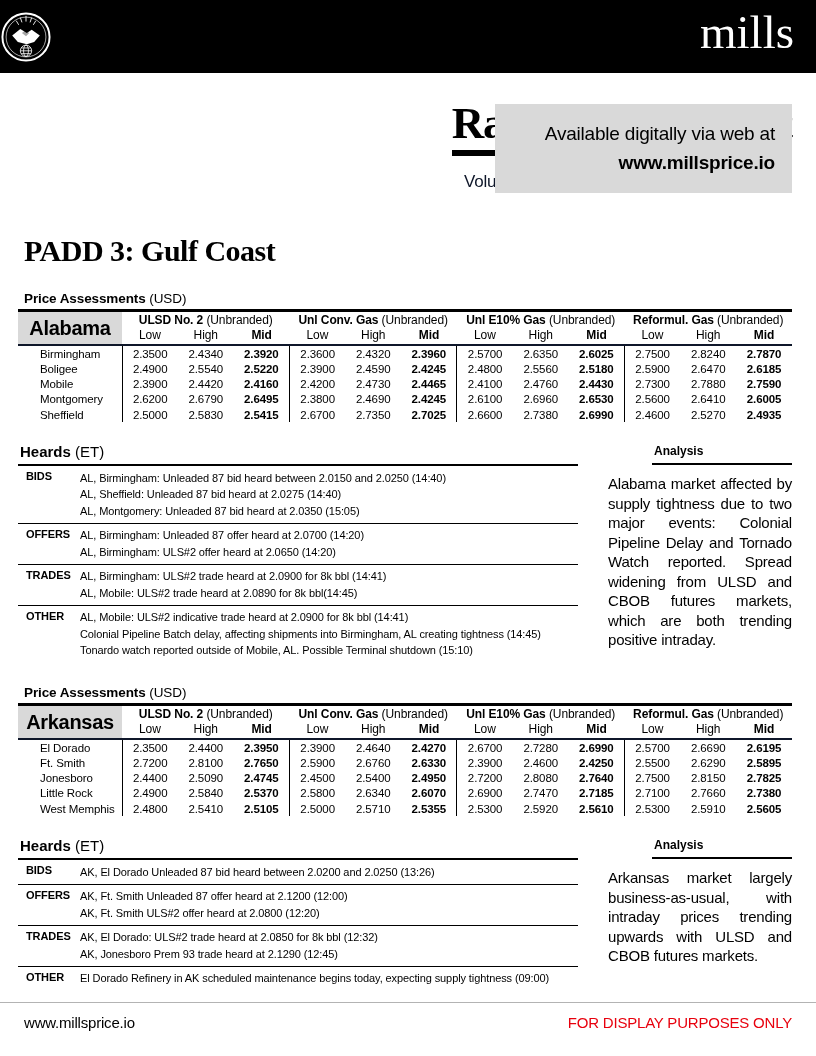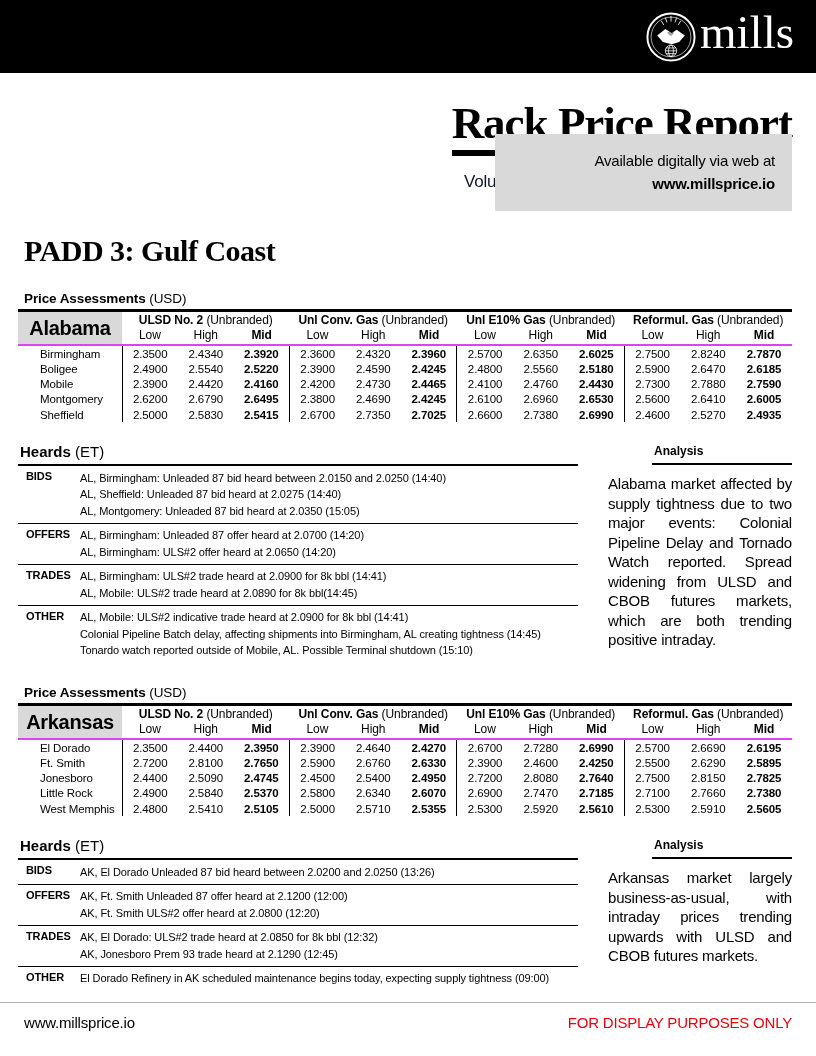--- a/index.html
+++ b/index.html
@@ -5,40 +5,40 @@
   * { margin:0; padding:0; box-sizing:border-box; }
   html,body { background:#fff; }
   body {
     width:816px; height:1056px; position:relative; overflow:hidden;
     font-family:"Liberation Sans", sans-serif; color:#000;
   }
 
   
   .topbar {
     height:73px; background:#000; display:flex; align-items:center;
-    justify-content:flex-end; gap:3px; padding-right:22px;
+    justify-content:space-between; gap:3px; padding-right:22px;
   }
   .brand {
     font-family:"Liberation Serif", serif; color:#fff; font-size:47px;
     line-height:1; padding-bottom:8px; font-weight:400;
   }
 
   .main { padding:0 24px 0 18px; }
 
   
   .header-row { position:relative; margin-top:27px;text-align:right; }
   .title {
     font-family:"Liberation Serif", serif; font-weight:700; font-size:45px;
     letter-spacing:-1px; line-height:1.05; padding-left:6px;
   }
   .title .underlined { display:inline-block; border-bottom:6px solid #000; padding-bottom:3px; }
   .subtitle { color:#0f172a; font-size:17px; margin-top:16px; padding-left:6px; letter-spacing:-0.2px; }
   .info-box {
     position:absolute; top:4px; right:0; width:297px; background:#d9d9d9;
-    padding:15px 17px; font-size:15px; line-height:1.55; letter-spacing:-0.2px;margin-top:30px;
+    padding:15px 17px; font-size:19px; line-height:1.55; letter-spacing:-0.2px;
   }
   .info-box .url { font-weight:700; }
 
   
   .padd {
     font-family:"Liberation Serif", serif; font-weight:700; font-size:30px;
     margin-top:42px; padding-left:6px; letter-spacing:-0.5px;
   }
 
   
@@ -50,21 +50,21 @@
   }
   table.price col.label { width:104px; }
   table.price thead th { font-weight:400; font-size:12px; padding:1px 0; letter-spacing:-0.1px; }
   table.price th.region {
     background:#d9d9d9; font-size:20px; font-weight:700; text-align:center;
     letter-spacing:-0.3px;
   }
   table.price th.group .gname { font-weight:700; }
   table.price tr.subhead th { padding:0 0 2px 0; }
   table.price tr.subhead th.mid { font-weight:700; }
-  table.price thead tr.subhead th, table.price thead th.region { border-bottom:2px solid #d946ef; }
+  table.price thead tr.subhead th, table.price thead th.region { border-bottom:2px solid #0f172a; }
   table.price tbody td {
     font-size:11.5px; text-align:center; padding:1.6px 0; letter-spacing:-0.1px;
   }
   table.price td.city { text-align:left; padding-left:22px; }
   table.price td.gstart { border-left:1.2px solid #000; }
   table.price td.mid { font-weight:700; }
 
   
   .two-col { display:flex; gap:30px; margin-top:21px; }
   .heards { flex:1; }

